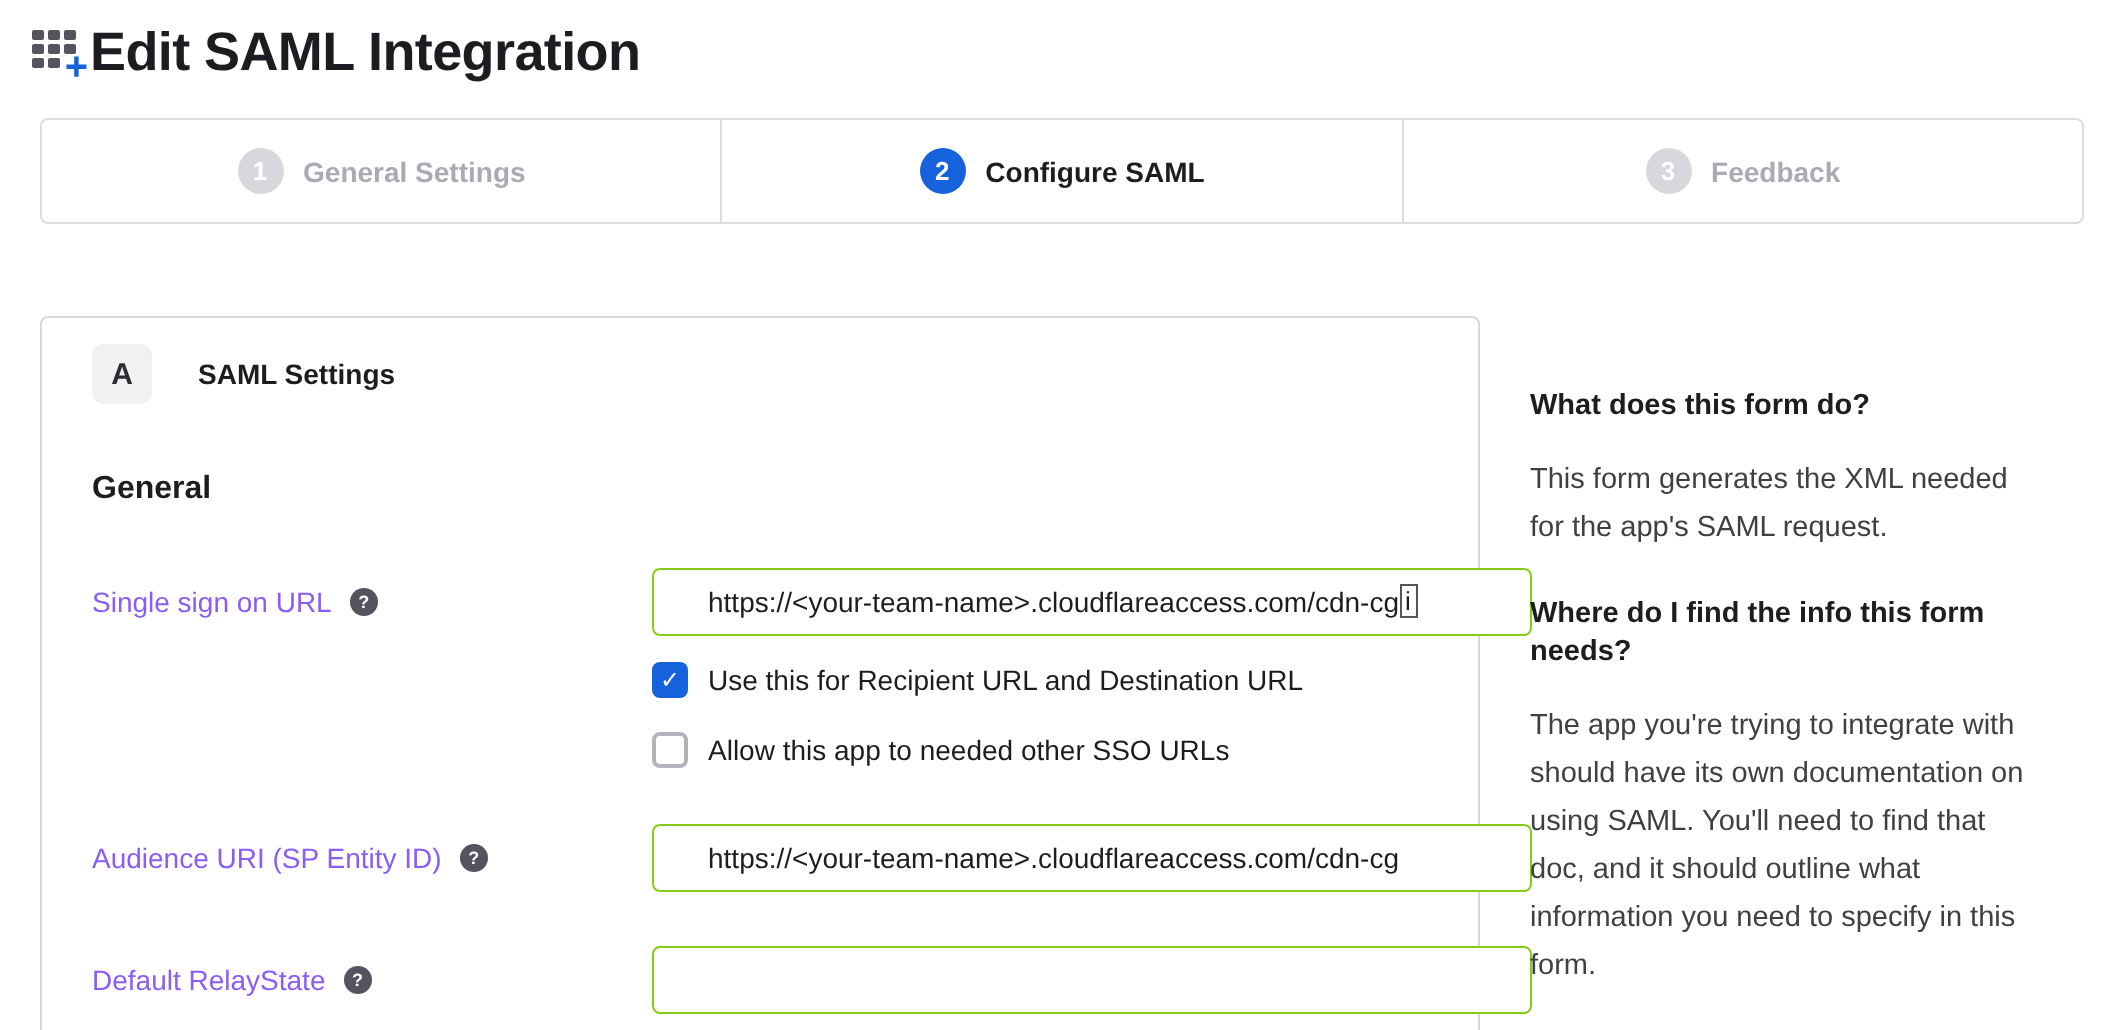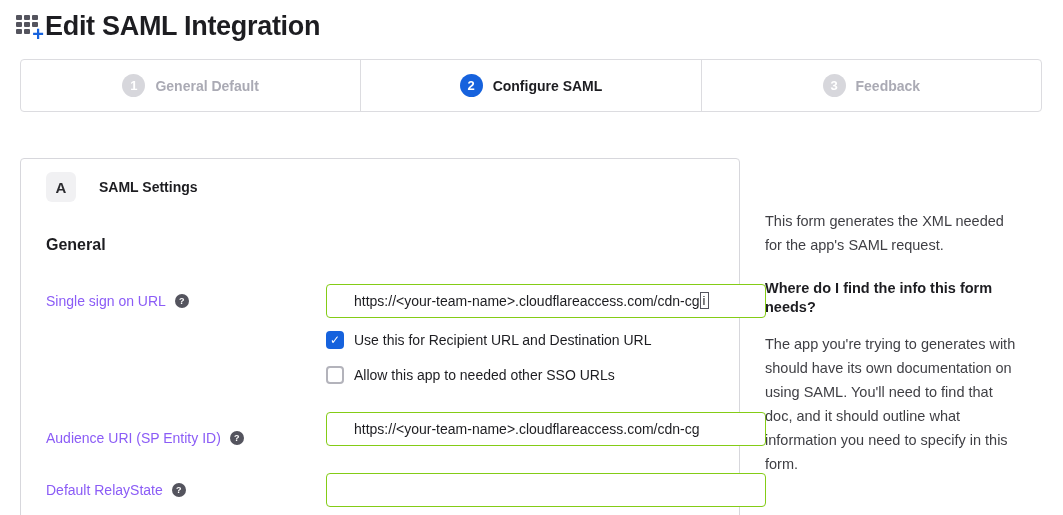--- a/index.html
+++ b/index.html
@@ -90,21 +90,21 @@
         <span class="sq hidden"></span>
     </span>
     <span class="plus">+</span>
   </span>
   <h1 class="page-title">Edit SAML Integration</h1>
 </div>
 
 <div class="wizard">
   <div class="step">
     <span class="step-circle">1</span>
-    <span class="step-label">General Default</span>
+    <span class="step-label">General Settings</span>
   </div>
   <div class="step active">
     <span class="step-circle">2</span>
     <span class="step-label">Configure SAML</span>
   </div>
   <div class="step">
     <span class="step-circle">3</span>
     <span class="step-label">Feedback</span>
   </div>
 </div>
@@ -132,21 +132,21 @@
           <span class="checkbox checked">✓</span>
           <span class="checkbox-label">Use this for Recipient URL and Destination URL</span>
         </div>
         <div class="checkbox-row">
           <span class="checkbox unchecked"></span>
           <span class="checkbox-label">Allow this app to needed other SSO URLs</span>
         </div>
       </div>
     </div>
 
-    <div class="field-row" style="margin-top: 28px; align-items: flex-end;">
+    <div class="field-row" style="margin-top: 28px;">
       <div class="field-label-col">
         <span class="field-label">Audience URI (SP Entity ID)</span>
         <span class="help-icon">?</span>
       </div>
       <div class="field-control-col">
         <div class="text-input">https://&lt;your-team-name&gt;.cloudflareaccess.com/cdn-cg</div>
       </div>
     </div>
 
     <div class="field-row" style="margin-top: 27px;">
@@ -157,21 +157,22 @@
       <div class="field-control-col">
         <div class="text-input"></div>
 
       </div>
     </div>
 
   </div>
 
   <div class="help-panel">
     <div class="help-section">
+      <div class="help-heading">What does this form do?</div>
       <div class="help-body">This form generates the XML needed for the app's SAML request.</div>
     </div>
     <div class="help-section">
       <div class="help-heading">Where do I find the info this form needs?</div>
-      <div class="help-body">The app you're trying to generates with should have its own documentation on using SAML. You'll need to find that doc, and it should outline what information you need to specify in this form.</div>
+      <div class="help-body">The app you're trying to integrate with should have its own documentation on using SAML. You'll need to find that doc, and it should outline what information you need to specify in this form.</div>
     </div>
   </div>
 
 </div>
 
 </body></html>

